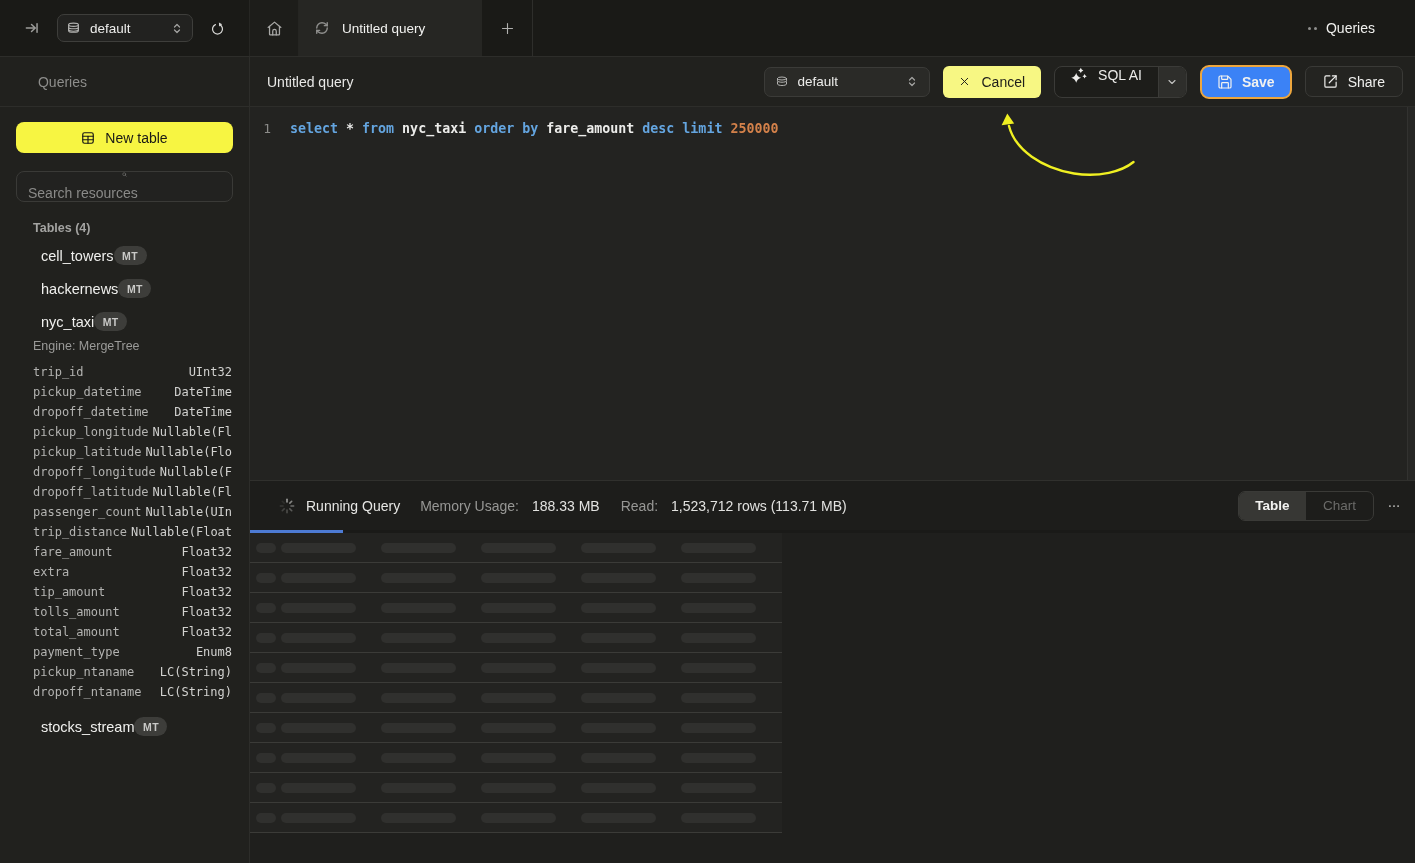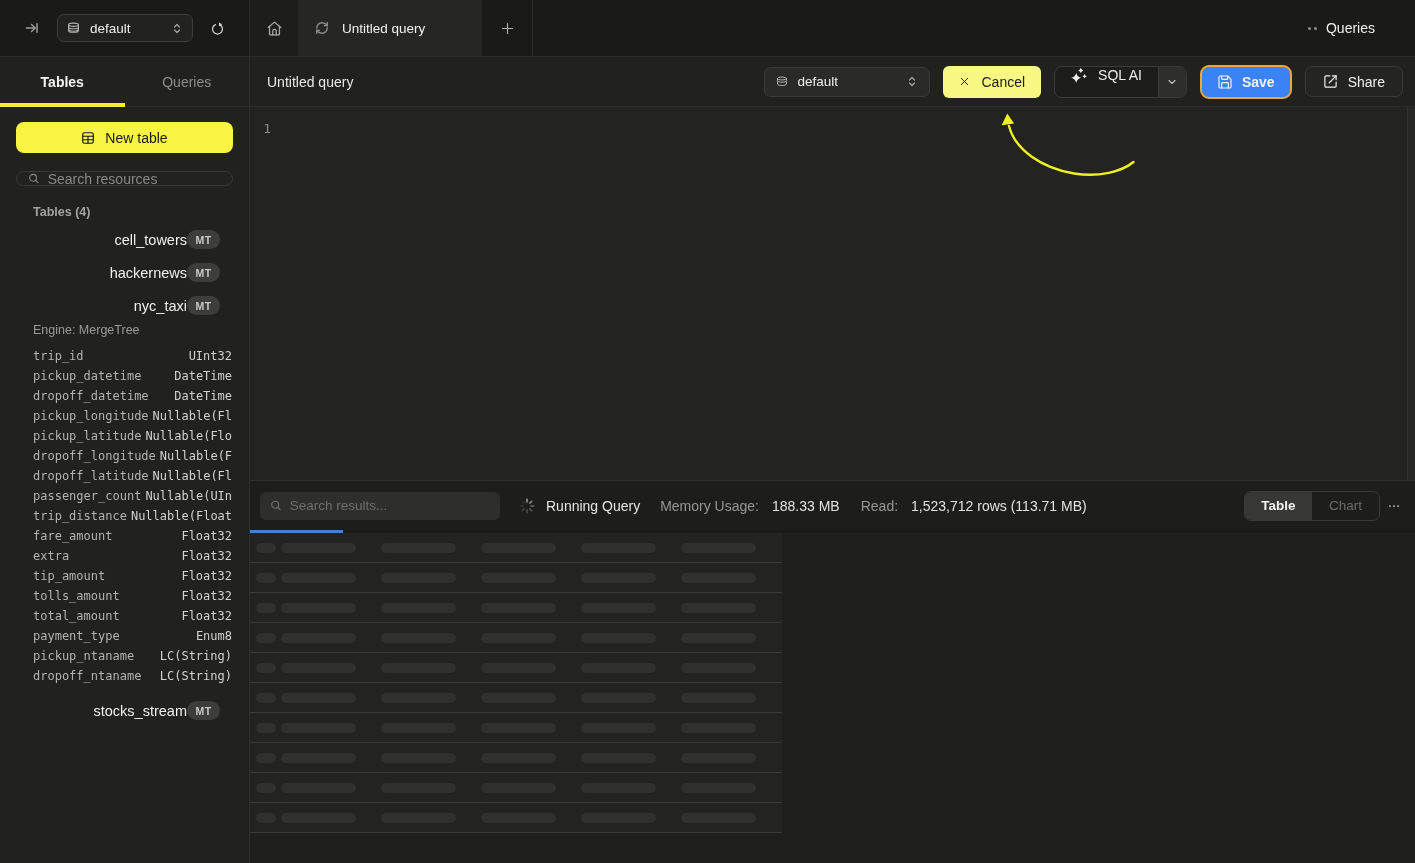--- a/index.html
+++ b/index.html
@@ -37,27 +37,27 @@
 
 .sidebar { position:absolute; left:0; top:57px; width:250px; height:806px;
   background:#21211e; border-right:1px solid #2d2d2a; }
 .sidebar-tabs { height:50px; display:flex; border-bottom:1px solid #2d2d2a; position:relative; }
 .s-tab { width:125px; font-size:14px; color:#8d8d8b; font-weight:500; }
 .s-tab.active { color:#f4f4f2; font-weight:600; position:relative; }
 .s-tab.active::after { content:""; position:absolute; left:0; right:0; bottom:-1px; height:4px; background:#f2ec39; }
 .new-table { display:flex; align-items:center; justify-content:center; gap:10px;
   margin:15px 16px 0 16px; width:217px; height:31px; background:#f7f542; border-radius:8px;
   color:#191916; font-size:14px; font-weight:500; }
-.search-box { display:flex; align-items:center; margin:18px 16px 0 16px; width:217px; height:15px;
-  border:1px solid #3a3a37; border-radius:8px; background:#222220; padding:0 11px; gap:8px; color:#8a8a88; }
+.search-box { display:flex; align-items:center; margin:18px 16px 0 16px; width:217px; height:31px;
+  border:1px solid #3a3a37; border-radius:8px; background:#222220; padding:0 11px; gap:8px; color:#8a8a88;flex-direction:column; }
 .search-box input { font-size:14px; width:100%; }
 .search-box input::placeholder { color:#8a8a88; }
 .resources { padding:0 17px 0 33px; }
 .section-label { margin-top:19px; font-size:12.5px; font-weight:700; color:#a3a3a1; }
-.table-item { height:33px; display:flex; align-items:center; justify-content:flex-end; }
+.table-item { height:33px; display:flex; align-items:center; justify-content:flex-start;margin-left:8px; }
 #tables-list { margin-top:4px; }
 .table-item .t-name { font-size:14.5px; font-weight:500; color:#f0f0ee; }
 .badge { margin-right:12px; width:33px; height:19px; border-radius:10px; background:#3d3d3a; color:#c9c9c7;
   font-size:10.5px; font-weight:700; letter-spacing:.4px; display:flex; align-items:center; justify-content:center; }
 .engine-line { font-size:12.5px; color:#9a9a98; line-height:14px; margin:1px 0 9px 0; }
 .columns { font-family:"DejaVu Sans Mono", monospace; font-size:12px; line-height:20px; margin-top:8px; }
 .col-row { display:flex; justify-content:space-between; gap:4px; }
 .col-name { flex:0 0 auto; color:#b3b3b1; }
 .col-type { flex:0 1 auto; overflow:hidden; white-space:nowrap; color:#d2d2d0; }
 .stocks-item { margin-top:8px; }
@@ -110,21 +110,21 @@
   display:flex; align-items:center; gap:8px; padding:0 10px; color:#757573; flex:none; }
 .results-search input { font-size:13.5px; width:100%; }
 .results-search input::placeholder { color:#6f6f6d; }
 .spinner { margin-left:19px; color:#a9a9a7; flex:none; }
 .status-text { margin-left:11px; font-size:14px; font-weight:500; color:#e6e6e4; }
 .stat { display:flex; align-items:center; gap:13px; font-size:14px; }
 .stat-label { color:#979795; }
 .stat-value { color:#e2e2e0; }
 .stat-mem { margin-left:20px; }
 .stat-read { margin-left:21px; }
-.results-right { margin-left:auto; display:flex; align-items:center; gap:7px; }
+.results-right { margin-left:auto; display:flex; align-items:center; gap:13px; }
 .view-toggle { display:flex; height:30px; border:1px solid #3a3a37; border-radius:7px; background:#1d1d1b; }
 .toggle-seg { width:67px; font-size:13.5px; color:#6b6b69; font-weight:500; }
 .toggle-seg.active { background:#373734; color:#f2f2f0; font-weight:600; border-radius:6px 0 0 6px; }
 .ellipsis-btn { color:#cfcfcd; display:flex; align-items:center; }
 .progress { height:3px; background:#1a1a18; }
 .progress-fill { width:93px; height:3px; background:#4d7bd4; }
 .skeleton { position:relative; width:532px; background:#232321; }
 .skel-row { position:relative; height:30px; border-bottom:1px solid #3b3b38; }
 .skel-row .p { position:absolute; top:10px; height:10px; border-radius:5px; background:#30302e; }
 .p0 { left:6px; width:20px; }
@@ -198,21 +198,20 @@
             <i></i>
             <i></i>
           </span>
         <span>Queries</span>
       </button>
     </div>
   </header>
 
   <aside class="sidebar">
     <div class="sidebar-tabs">
-      <button class="s-tab active">Tables</button>
       <button class="s-tab">Queries</button>
     </div>
     <button class="new-table">
       <svg width="14" height="14" viewBox="0 0 24 24" fill="none" stroke="#191916" stroke-width="2" stroke-linecap="round" stroke-linejoin="round">
         <rect x="3" y="3" width="18" height="18" rx="3"></rect>
         <path d="M3 9h18"></path>
           <path d="M3 15h18"></path>
           <path d="M12 9v12"></path>
       </svg>
       <span>New table</span>
@@ -388,38 +387,32 @@
             <path d="M10 14L21 3"></path>
           </svg>
           <span>Share</span>
         </button>
       </div>
     </div>
 
     <div class="editor">
       <div class="code-line">
         <div class="gutter">1</div>
+        <div class="code" id="code-content"><span class="kw">select</span><span> * </span><span class="kw">from</span><span> nyc_taxi </span><span class="kw">order</span><span> </span><span class="kw">by</span><span> fare_amount </span><span class="kw">desc</span><span> </span><span class="kw">limit</span><span> </span><span class="num">250000</span></div>
       </div>
       <div class="editor-scrollbar"></div>
     </div>
 
     <svg class="arrow-annotation" viewBox="0 0 1165 806">
       <path d="M883.5 105 C 872 114.5, 849 120.5, 824 116.5 C 792 111, 765 93, 759 69" fill="none" stroke="#f0f022" stroke-width="2.4" stroke-linecap="round"></path>
       <path d="M757.3 56.5 L 751.6 68.2 L 764.2 66.6 Z" fill="#f0f022"></path>
     </svg>
 
     <div class="results">
       <div class="results-bar">
-        <div class="results-search">
-          <svg width="13" height="13" viewBox="0 0 24 24" fill="none" stroke="currentColor" stroke-width="2.2" stroke-linecap="round">
-            <circle cx="10.5" cy="10.5" r="7"></circle>
-              <path d="M20.5 20.5l-4.8-4.8"></path>
-          </svg>
-          <input placeholder="Search results..." style="">
-        </div>
         <span class="spinner">
           <svg width="16" height="16" viewBox="0 0 24 24" fill="none" stroke="currentColor" stroke-width="2.4" stroke-linecap="round">
             <path d="M12 2v4" opacity="0.9"></path>
               <path d="M19.07 4.93l-2.83 2.83" opacity="0.75"></path>
             <path d="M22 12h-4" opacity="0.6"></path>
               <path d="M19.07 19.07l-2.83-2.83" opacity="0.45"></path>
             <path d="M12 22v-4" opacity="0.35"></path>
               <path d="M4.93 19.07l2.83-2.83" opacity="0.28"></path>
             <path d="M2 12h4" opacity="0.2"></path>
               <path d="M4.93 4.93l2.83 2.83" opacity="0.12"></path>

